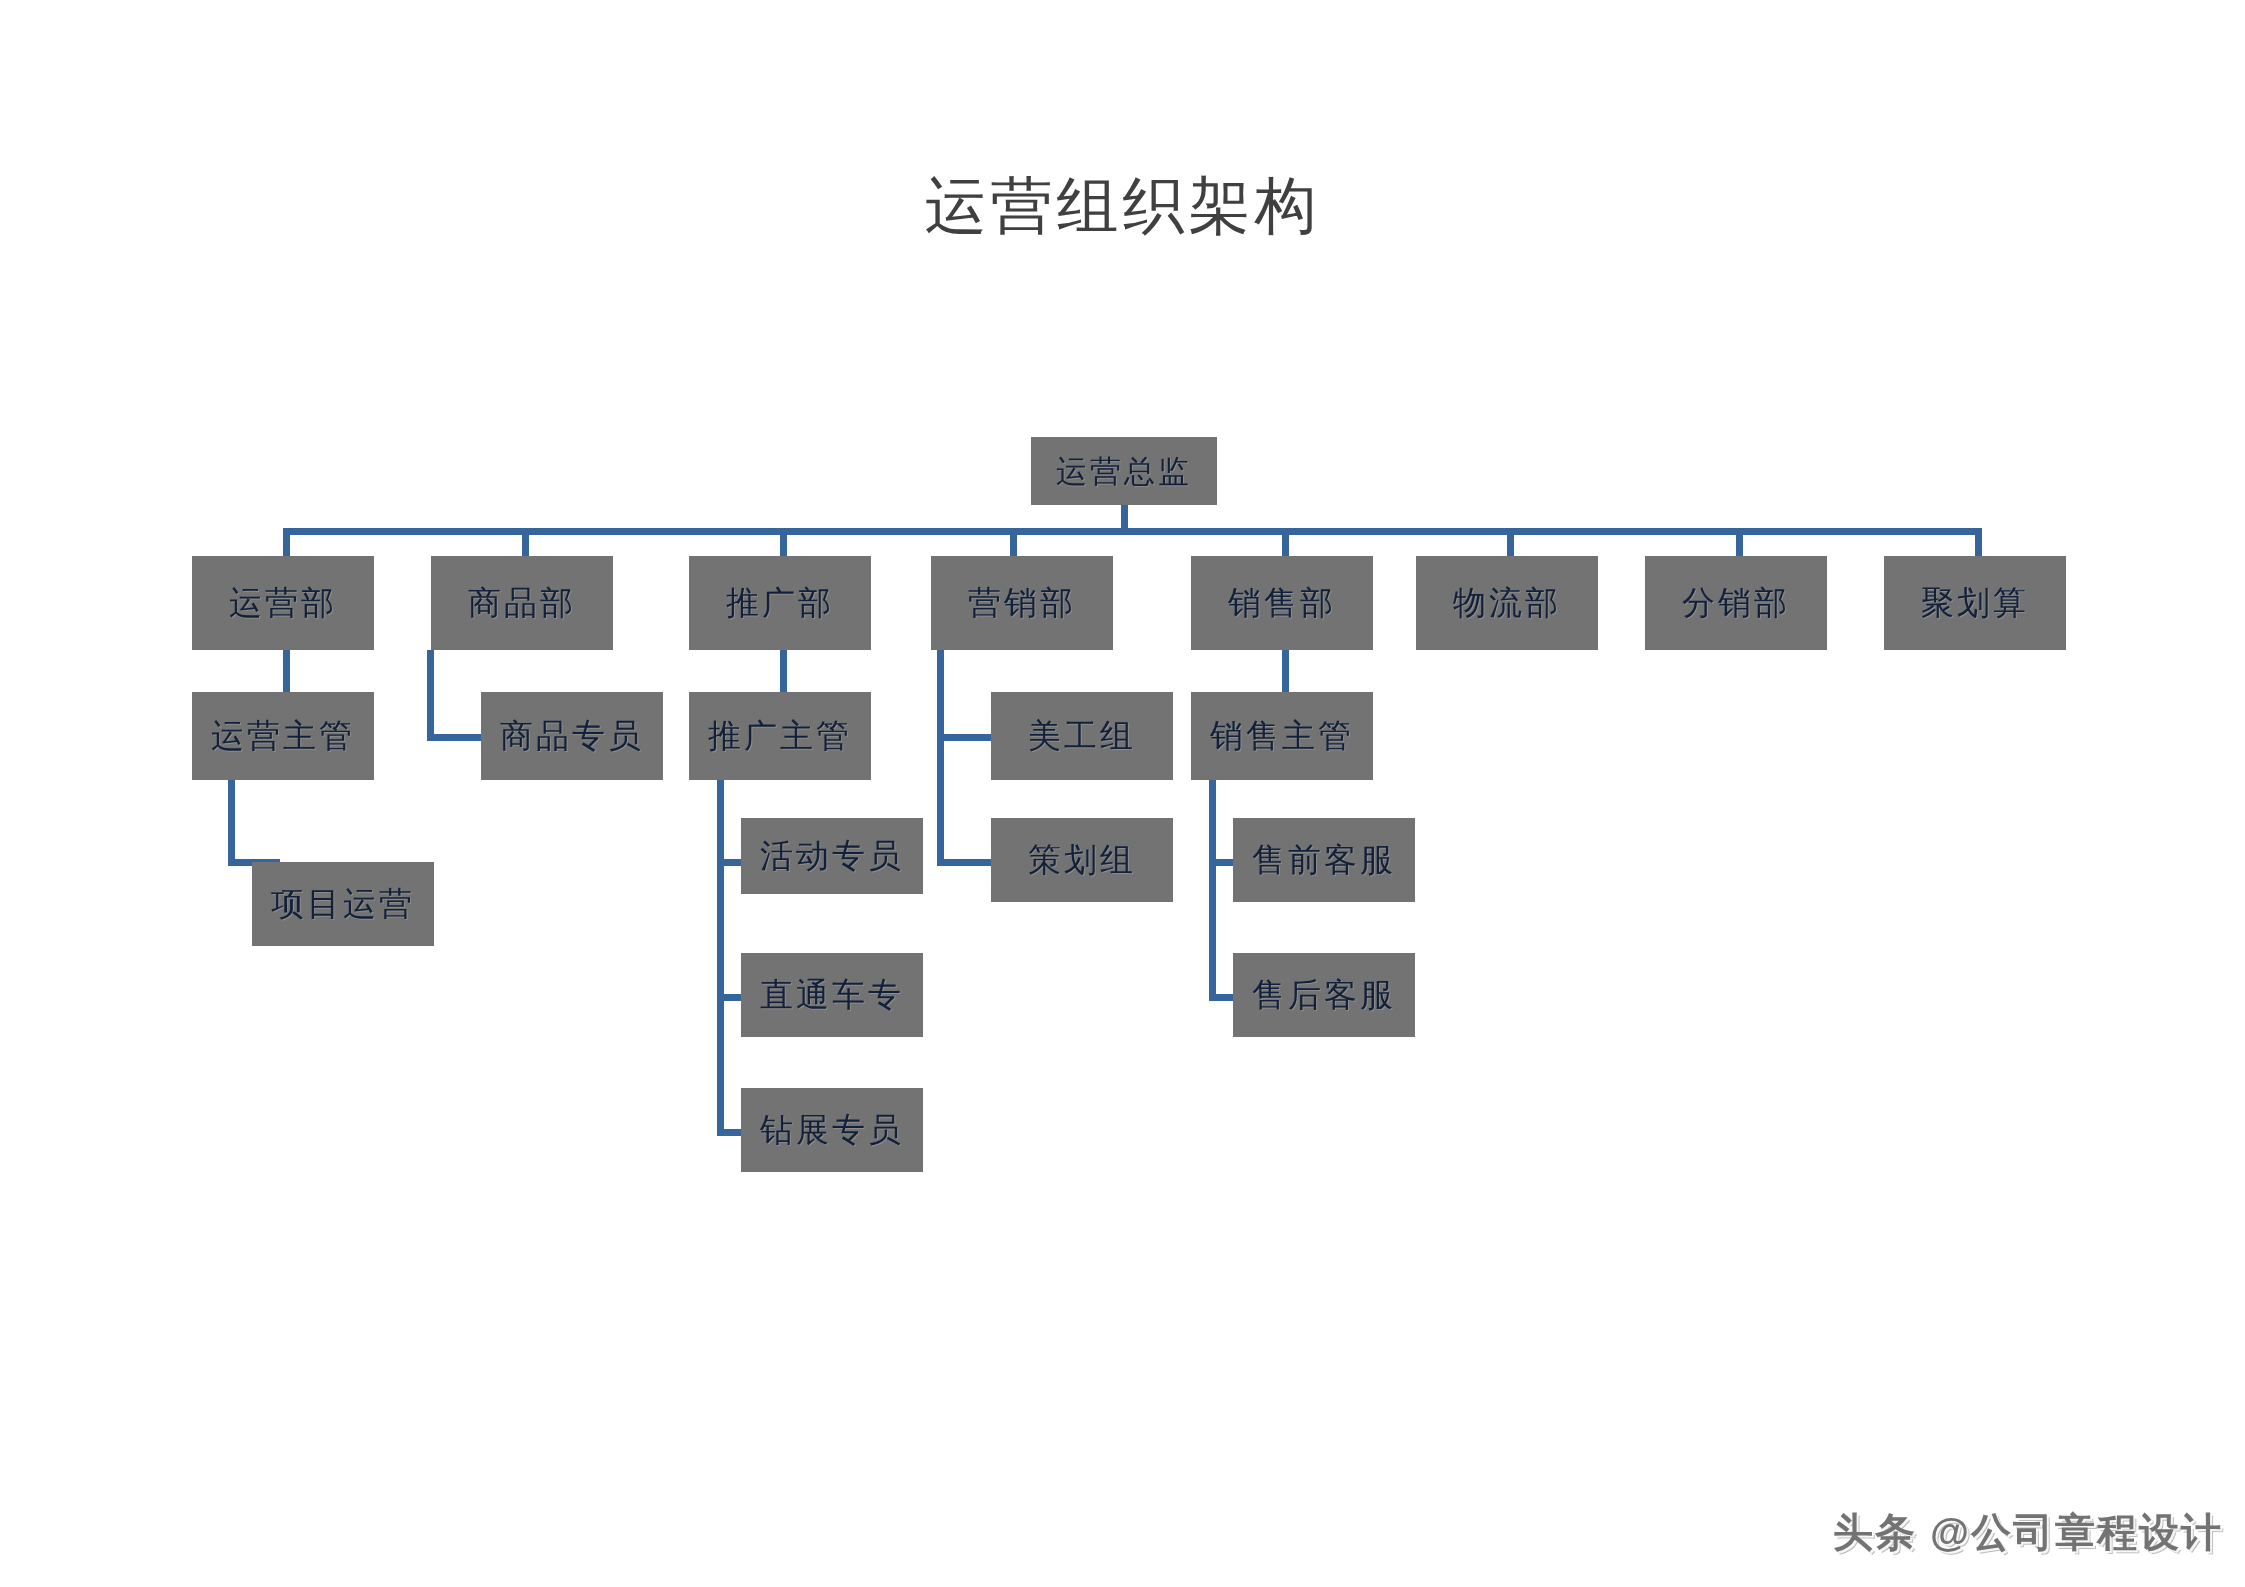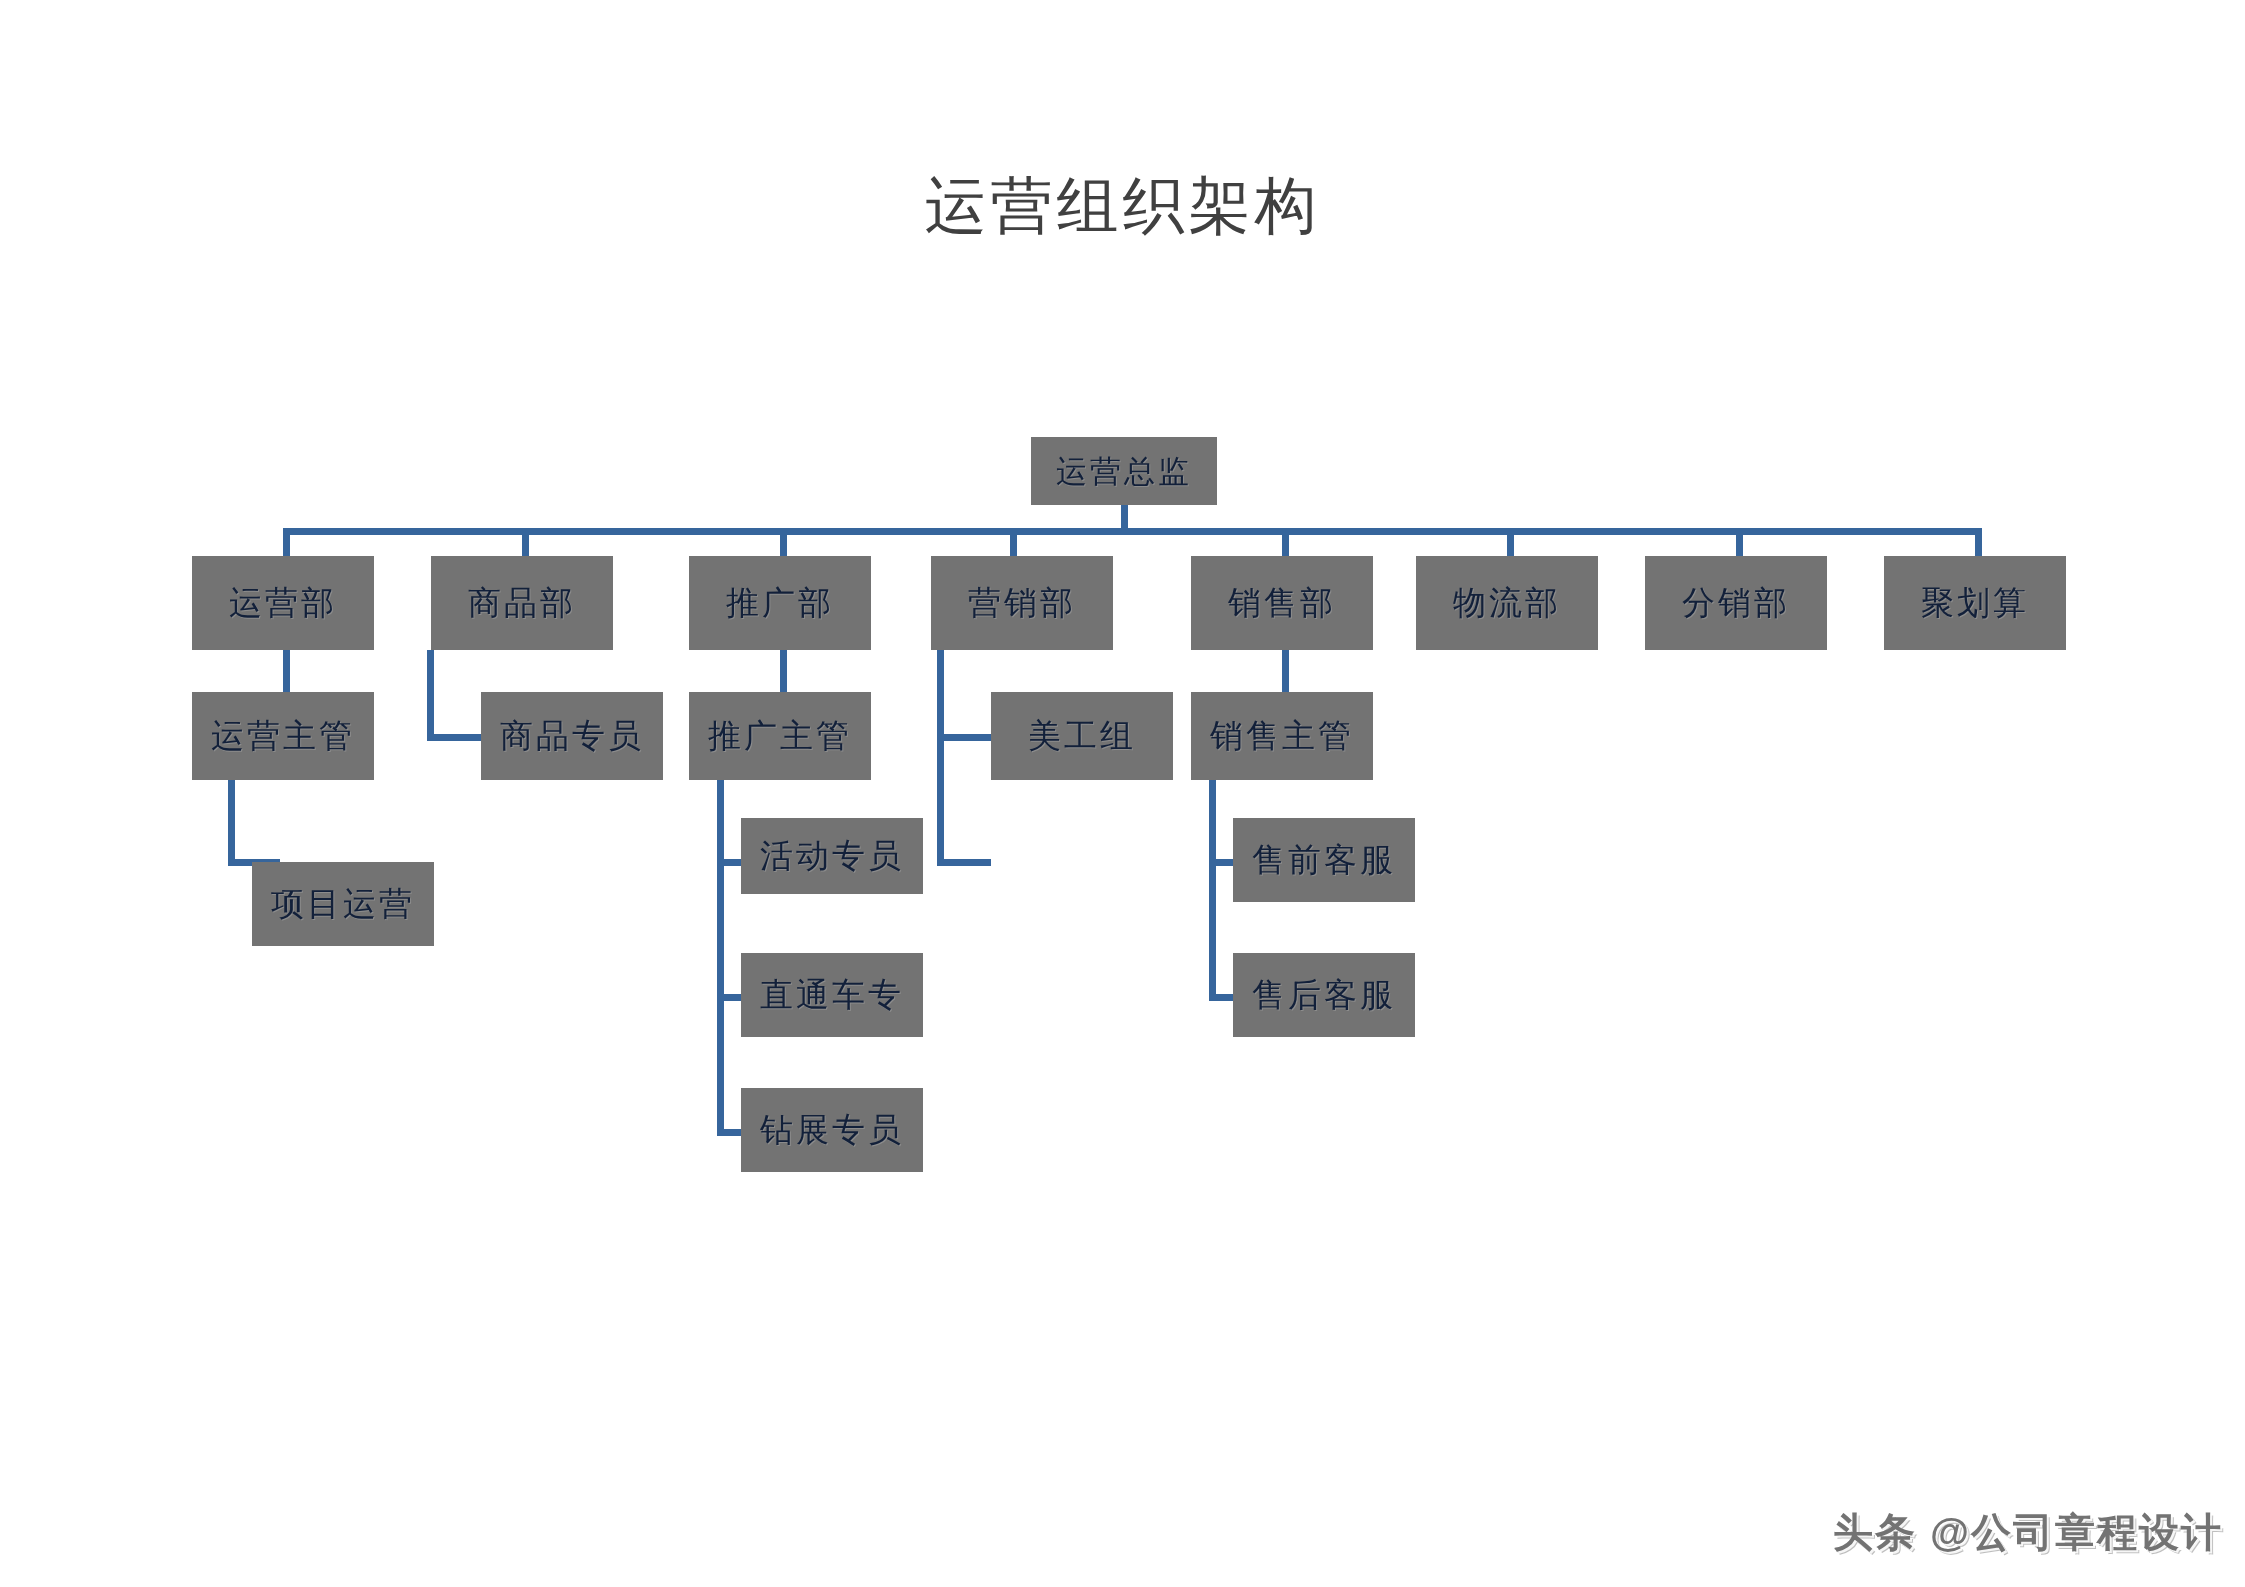--- a/index.html
+++ b/index.html
@@ -130,20 +130,21 @@
   <div class="node" style="left:1884px; top:556px; width:182px; height:94px;">聚划算</div>
 
   <div class="node" style="left:192px; top:692px; width:182px; height:88px;">运营主管</div>
   <div class="node" style="left:481px; top:692px; width:182px; height:88px;">商品专员</div>
   <div class="node" style="left:689px; top:692px; width:182px; height:88px;">推广主管</div>
   <div class="node" style="left:991px; top:692px; width:182px; height:88px;">美工组</div>
   <div class="node" style="left:1191px; top:692px; width:182px; height:88px;">销售主管</div>
 
   <div class="node" style="left:252px; top:862px; width:182px; height:84px;">项目运营</div>
   <div class="node" style="left:741px; top:818px; width:182px; height:76px;">活动专员</div>
+  <div class="node" style="left:991px; top:818px; width:182px; height:84px;">策划组</div>
   <div class="node" style="left:1233px; top:818px; width:182px; height:84px;">售前客服</div>
 
   <div class="node" style="left:741px; top:953px; width:182px; height:84px;">直通车专</div>
   <div class="node" style="left:1233px; top:953px; width:182px; height:84px;">售后客服</div>
 
   <div class="node" style="left:741px; top:1088px; width:182px; height:84px;">钻展专员</div>
 
   <div id="watermark">头条 @公司章程设计</div>
 
 </div>

